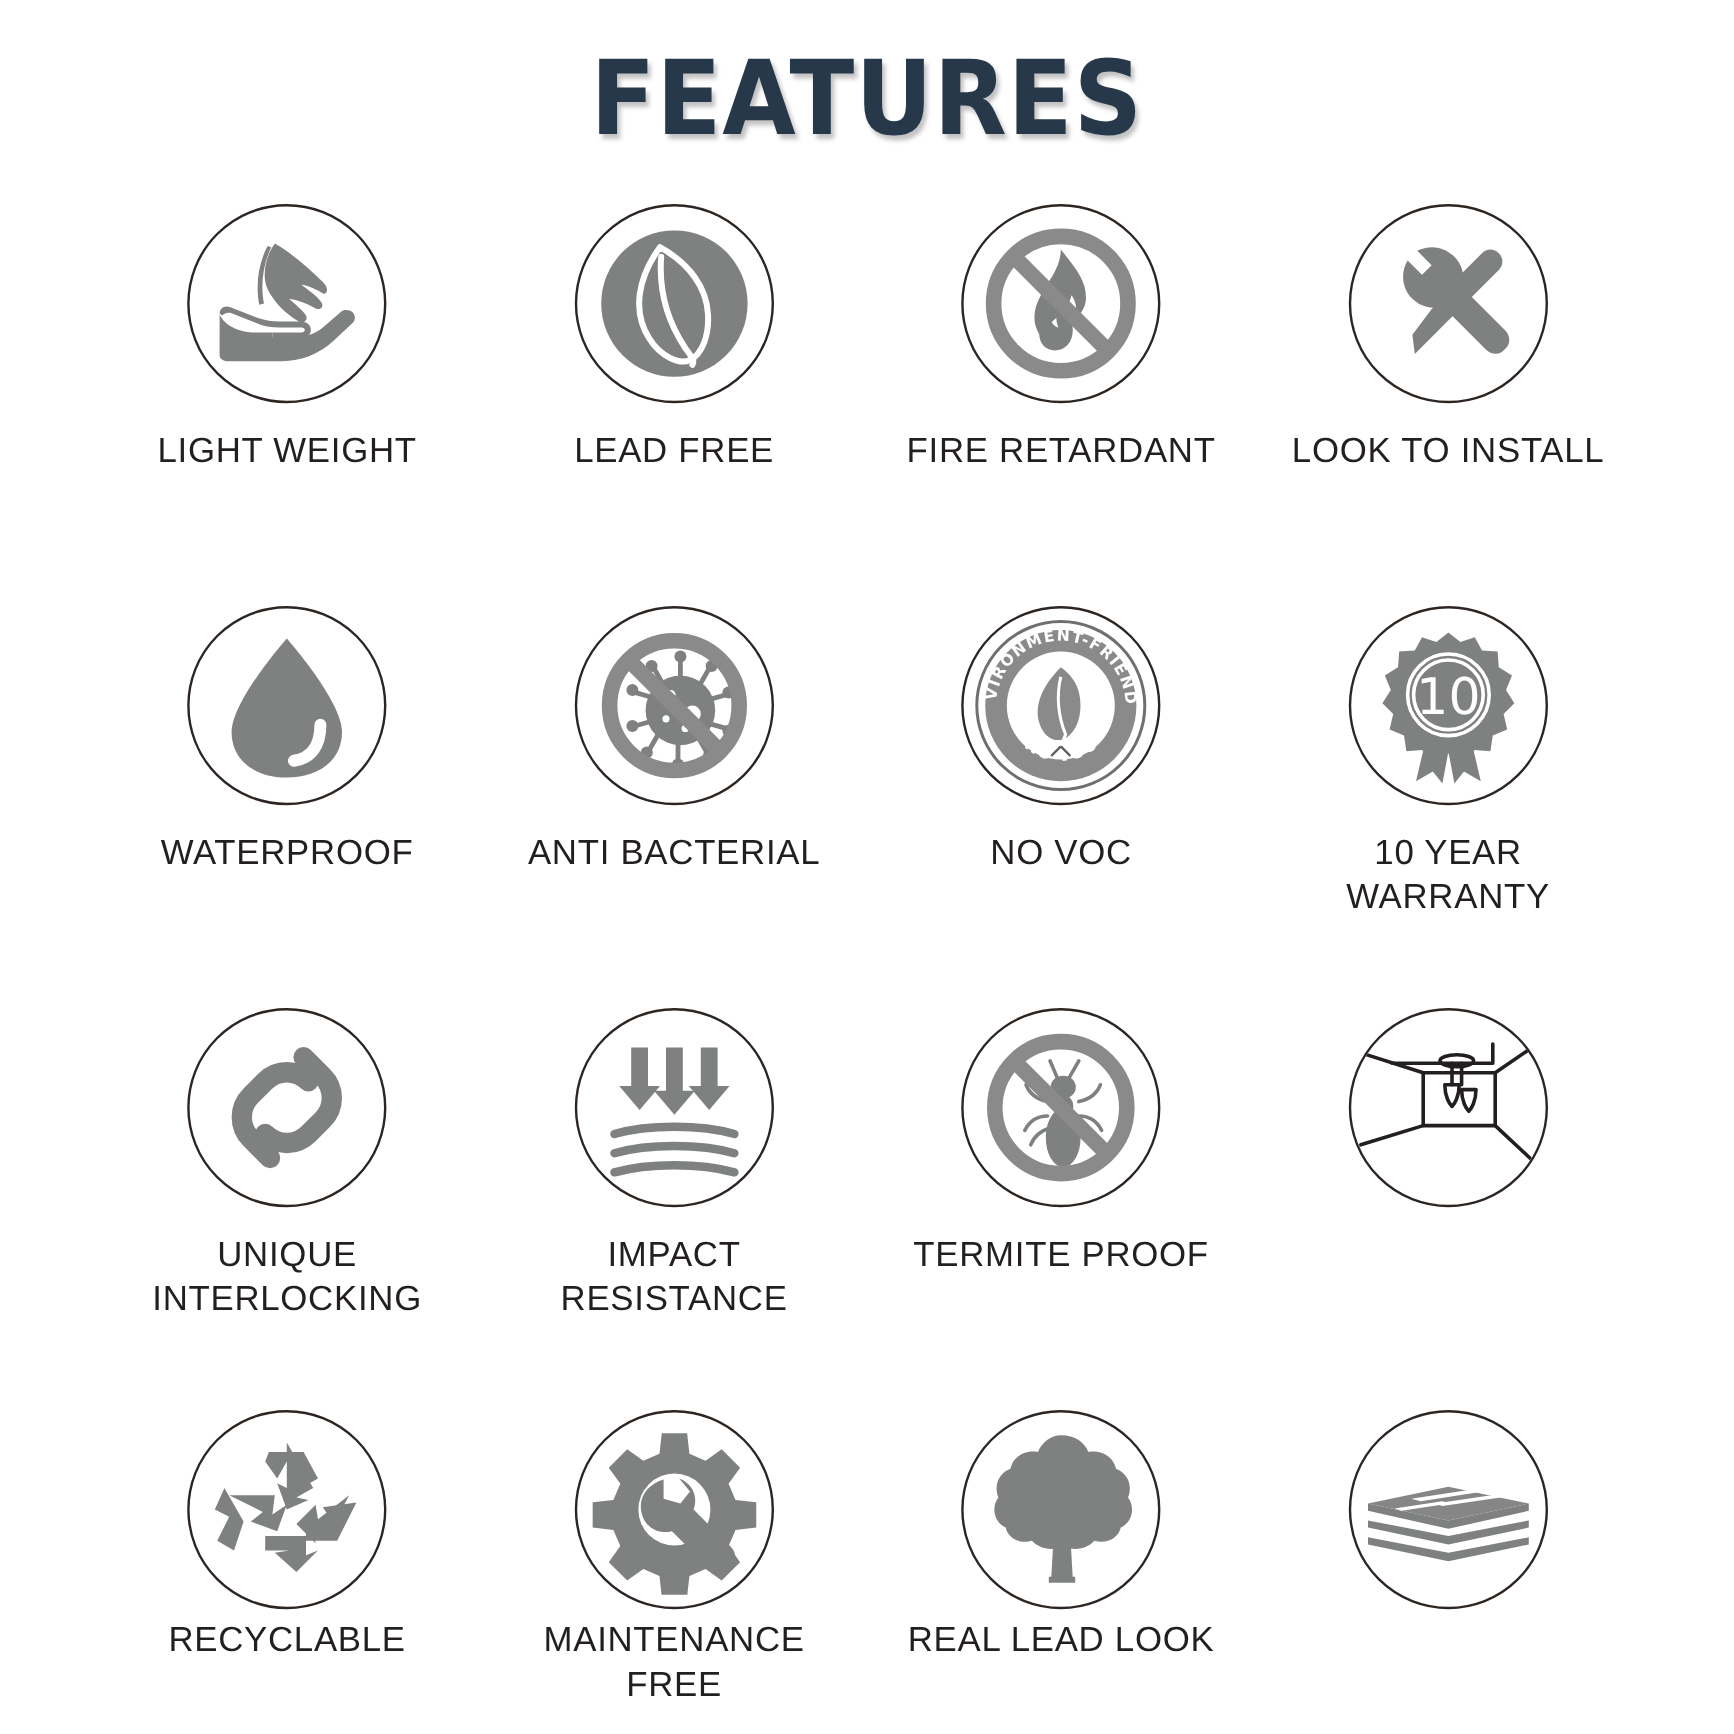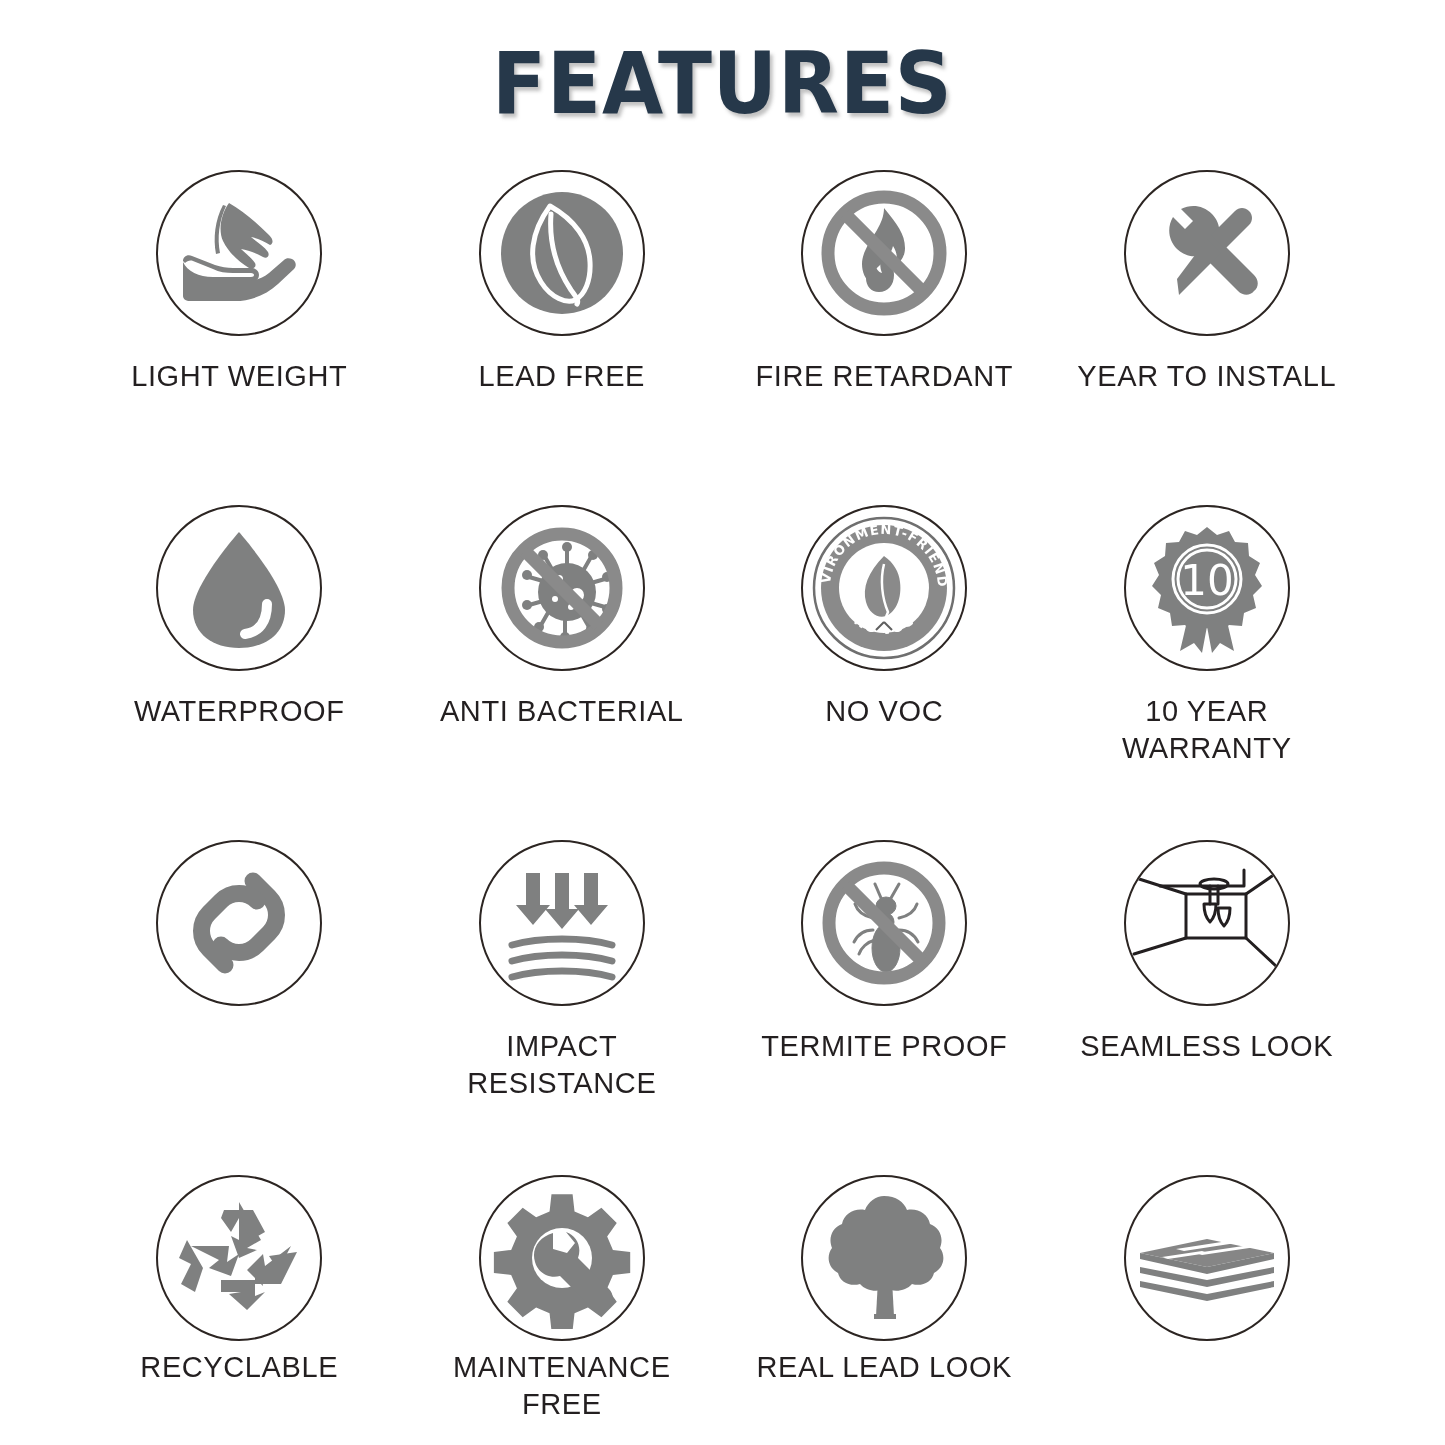--- a/index.html
+++ b/index.html
@@ -122,21 +122,21 @@
         <svg width="140" height="140" viewBox="0 0 140 140">
           <g fill="#7f8080">
 
             <path d="M44 26 L56 38 L48 46 L36 34 C30 44 31 57 40 66 C47 73 57 75 65 72 L101 108 C106 113 113 113 117 108 C122 104 122 97 117 92 L81 56 C84 48 82 38 75 31 C66 22 54 21 44 26 Z"></path>
 
             <path d="M112 28 C116 32 116 38 112 42 L88 66 L74 52 L98 28 C102 24 108 24 112 28 Z"></path>
             <path d="M70 56 L84 70 L52 102 L42 112 L40 96 Z"></path>
           </g>
         </svg>
       </div>
-      <div class="label">YEAR TO INSTALL</div>
+      <div class="label">LOOK TO INSTALL</div>
     </div>
 
     <div class="cell">
       <div class="badge">
         <svg width="140" height="140" viewBox="0 0 140 140">
           <path d="M70 14 C70 14 116 66 116 92 C116 116 96 130 70 130 C44 130 24 116 24 92 C24 66 70 14 70 14 Z" fill="#7f8080"></path>
           <path d="M98 86 C98 104 90 114 76 116" fill="none" stroke="#ffffff" stroke-width="10" stroke-linecap="round"></path>
         </svg>
       </div>
       <div class="label">WATERPROOF</div>
@@ -226,20 +226,21 @@
 
     <div class="cell">
       <div class="badge">
         <svg width="140" height="140" viewBox="0 0 140 140">
           <g fill="none" stroke="#7f8080" stroke-width="17" stroke-linecap="round">
             <path d="M84 28 L100 44 C110 54 110 70 100 80 L88 92 C78 102 62 102 52 92"></path>
             <path d="M56 112 L40 96 C30 86 30 70 40 60 L52 48 C62 38 78 38 88 48"></path>
           </g>
         </svg>
       </div>
+      <div class="label">UNIQUE INTERLOCKING</div>
     </div>
 
     <div class="cell">
       <div class="badge">
         <svg width="140" height="140" viewBox="0 0 140 140">
           <g fill="#7f8080">
             <path d="M34 20 L48 20 L48 52 L58 52 L41 72 L24 52 L34 52 Z"></path>
             <path d="M63 20 L77 20 L77 56 L87 56 L70 76 L53 56 L63 56 Z"></path>
             <path d="M92 20 L106 20 L106 52 L116 52 L99 72 L82 52 L92 52 Z"></path>
           </g>
@@ -293,21 +294,20 @@
 
             <path d="M34 44 L118 44 L118 28"></path>
 
             <path d="M84 44 L84 62 M92 44 L92 62"></path>
             <ellipse cx="88" cy="42" rx="14" ry="5"></ellipse>
             <path d="M78 62 C78 72 82 78 84 80 C86 78 90 72 90 62 Z"></path>
             <path d="M92 66 C92 76 96 82 98 84 C100 82 104 76 104 66 Z"></path>
           </g>
         </svg>
       </div>
-      <div class="label">SEAMLESS LOOK</div>
     </div>
 
     <div class="cell r4">
       <div class="badge">
         <svg width="140" height="140" viewBox="0 0 140 140">
           <g fill="#7f8080">
             <path d="M70 14 L92 52 L78 60 L88 62 L70 70 L62 48 L70 52 Z"></path>
             <path d="M55 22 L84 22 L96 44 L82 52 L70 30 L62 44 L52 30 Z"></path>
             <path d="M22 58 L60 58 L58 74 L70 66 L62 88 L40 80 L50 72 Z"></path>
             <path d="M18 52 L34 80 L26 104 L12 96 L22 76 L10 70 Z"></path>

